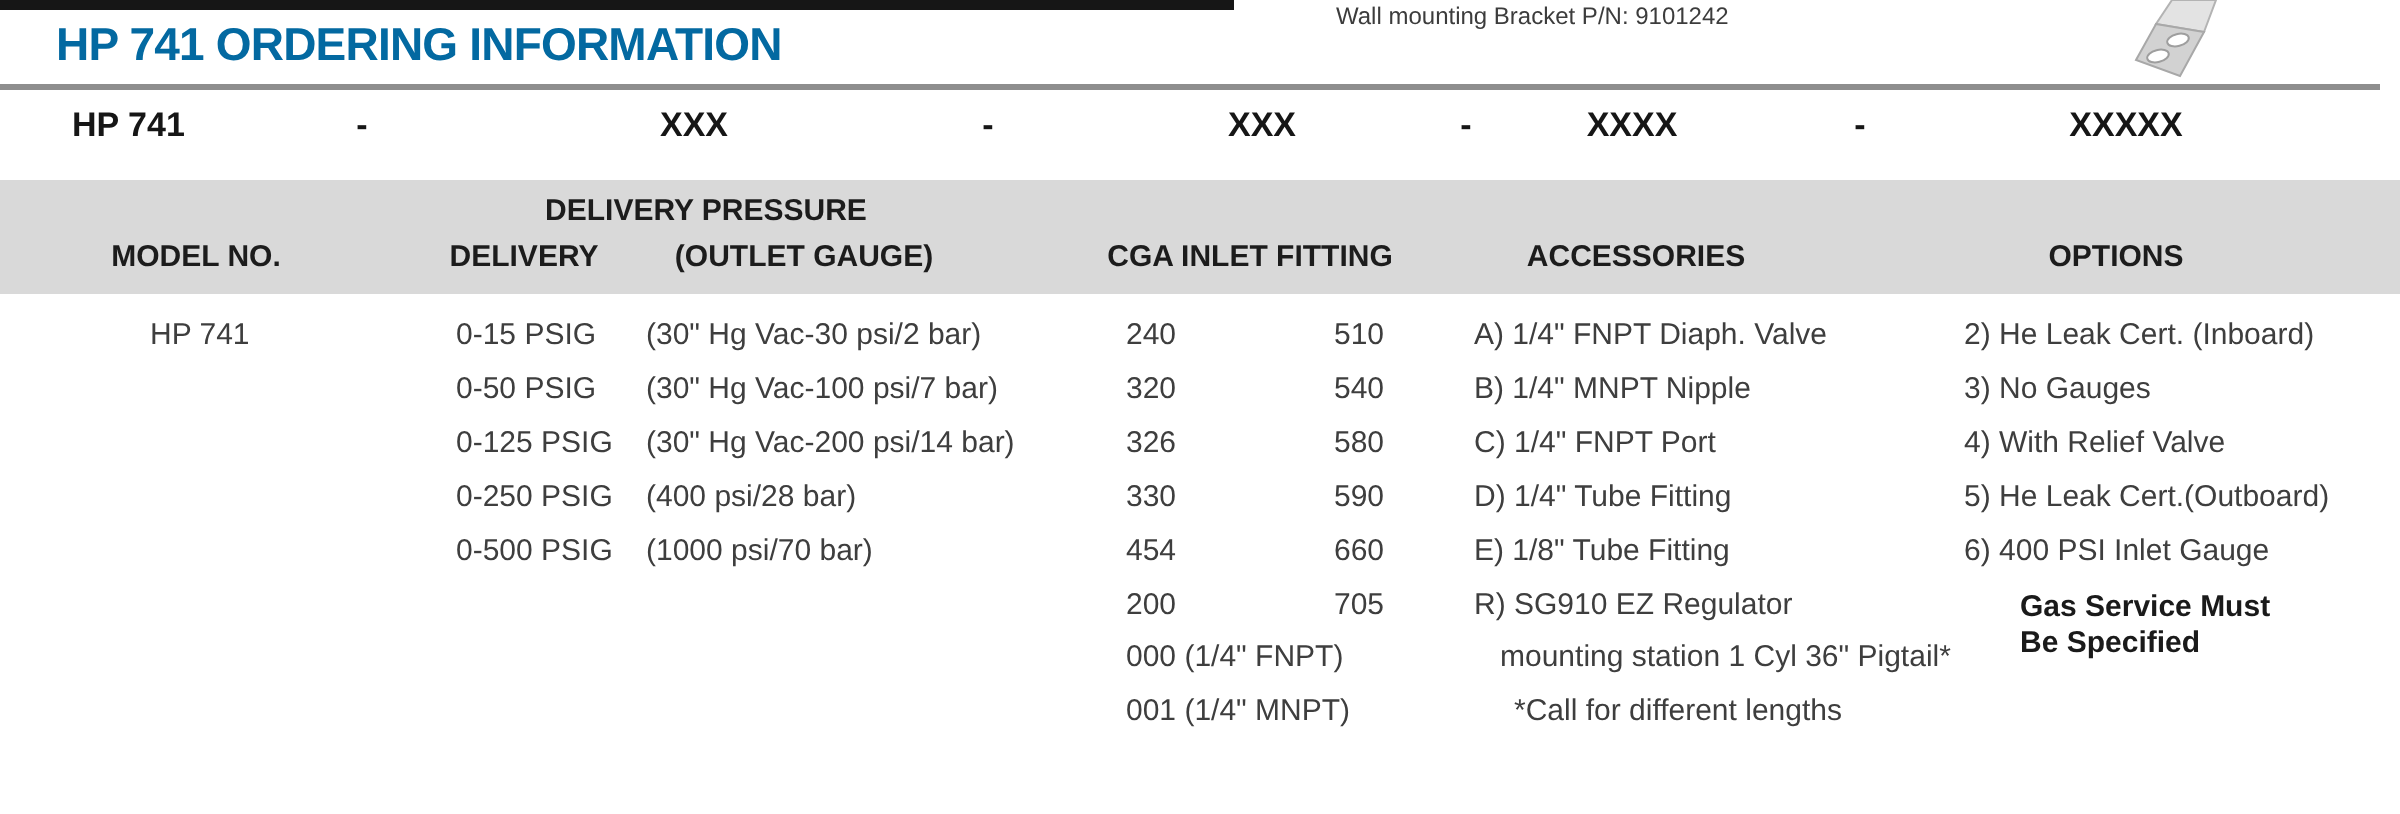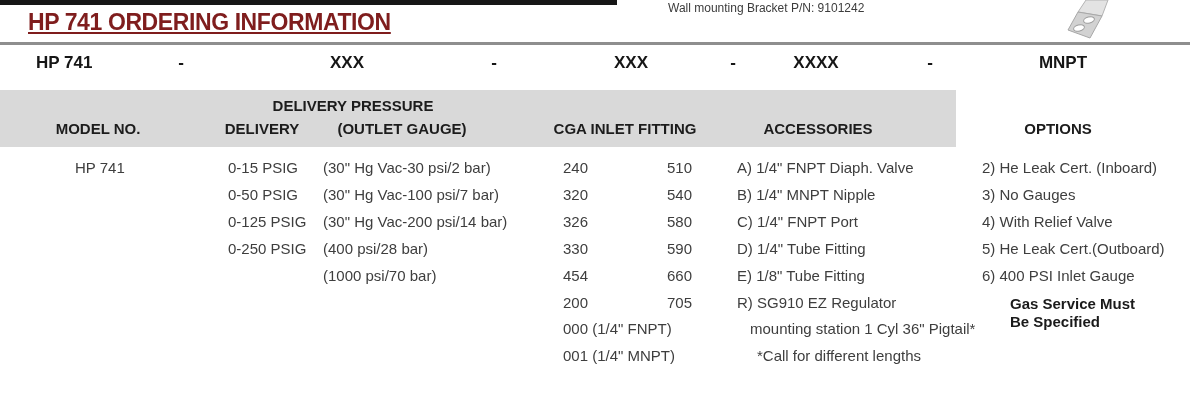--- a/index.html
+++ b/index.html
@@ -2,34 +2,34 @@
 <html><head>
 <meta charset="utf-8">
 <style>
   html,body{margin:0;padding:0;background:#fff;}
   .page{position:relative;width:1200px;height:407px;background:#ffffff;
         font-family:"Liberation Sans",sans-serif;color:#3e3e3e;overflow:hidden;}
 
   
   .topbar{position:absolute;left:0;top:0;width:617px;height:5px;background:#161616;}
   .title{position:absolute;left:28px;top:9px;margin:0;font-size:23px;font-weight:bold;
-         letter-spacing:-0.4px;color:#7f1d1d;white-space:nowrap;text-decoration:underline;}
+         letter-spacing:-0.4px;color:#0369a1;white-space:nowrap;}
   .wall-note{position:absolute;left:668px;top:1px;font-size:12px;color:#3c3c3c;white-space:nowrap;}
   .bracket-svg{position:absolute;left:1062px;top:0;}
   .divider{position:absolute;left:0;top:42px;width:1190px;height:3px;background:#8e8e8e;}
 
   
   .order-row span{position:absolute;top:53px;font-weight:bold;color:#161616;font-size:17px;white-space:nowrap;}
   .oc-model{left:36px;}
   .oc-c{transform:translateX(-50%);}
   .oc-d1{left:181px;} .oc-s1{left:347px;} .oc-d2{left:494px;} .oc-s2{left:631px;}
   .oc-d3{left:733px;} .oc-s3{left:816px;} .oc-d4{left:930px;} .oc-s4{left:1063px;}
 
   
-  .band{position:absolute;left:0;top:90px;width:956px;height:57px;background:#d9d9d9;}
+  .band{position:absolute;left:0;top:90px;width:1200px;height:57px;background:#d9d9d9;}
   .band span{position:absolute;transform:translateX(-50%);font-weight:bold;color:#1c1c1c;
              font-size:15px;white-space:nowrap;}
   .h-dp{left:353px;top:7px;}
   .h-model{left:98px;top:30px;} .h-del{left:262px;top:30px;} .h-gauge{left:402px;top:30px;}
   .h-cga{left:625px;top:30px;} .h-acc{left:818px;top:30px;} .h-opt{left:1058px;top:30px;text-align:right;}
 
   
   .bodycol{position:absolute;top:155px;font-size:15px;line-height:26.9px;color:#3e3e3e;white-space:nowrap;}
   .c-model{left:75px;}
   .c-del{left:228px;}
@@ -64,21 +64,21 @@
 
   <div class="order-row">
     <span class="oc-model">HP 741</span>
     <span class="oc-c oc-d1">-</span>
     <span class="oc-c oc-s1">XXX</span>
     <span class="oc-c oc-d2">-</span>
     <span class="oc-c oc-s2">XXX</span>
     <span class="oc-c oc-d3">-</span>
     <span class="oc-c oc-s3">XXXX</span>
     <span class="oc-c oc-d4">-</span>
-    <span class="oc-c oc-s4">MNPT</span>
+    <span class="oc-c oc-s4">XXXXX</span>
   </div>
 
   <div class="band">
     <span class="h-dp">DELIVERY PRESSURE</span>
     <span class="h-model">MODEL NO.</span>
     <span class="h-del">DELIVERY</span>
     <span class="h-gauge">(OUTLET GAUGE)</span>
     <span class="h-cga">CGA INLET FITTING</span>
     <span class="h-acc">ACCESSORIES</span>
     <span class="h-opt">OPTIONS</span>
@@ -86,20 +86,21 @@
 
   <div class="bodycol c-model">
     <div>HP 741</div>
   </div>
 
   <div class="bodycol c-del">
     <div>0-15 PSIG</div>
     <div>0-50 PSIG</div>
     <div>0-125 PSIG</div>
     <div>0-250 PSIG</div>
+    <div>0-500 PSIG</div>
   </div>
 
   <div class="bodycol c-gauge">
     <div>(30" Hg Vac-30 psi/2 bar)</div>
     <div>(30" Hg Vac-100 psi/7 bar)</div>
     <div>(30" Hg Vac-200 psi/14 bar)</div>
     <div>(400 psi/28 bar)</div>
     <div>(1000 psi/70 bar)</div>
   </div>
 

